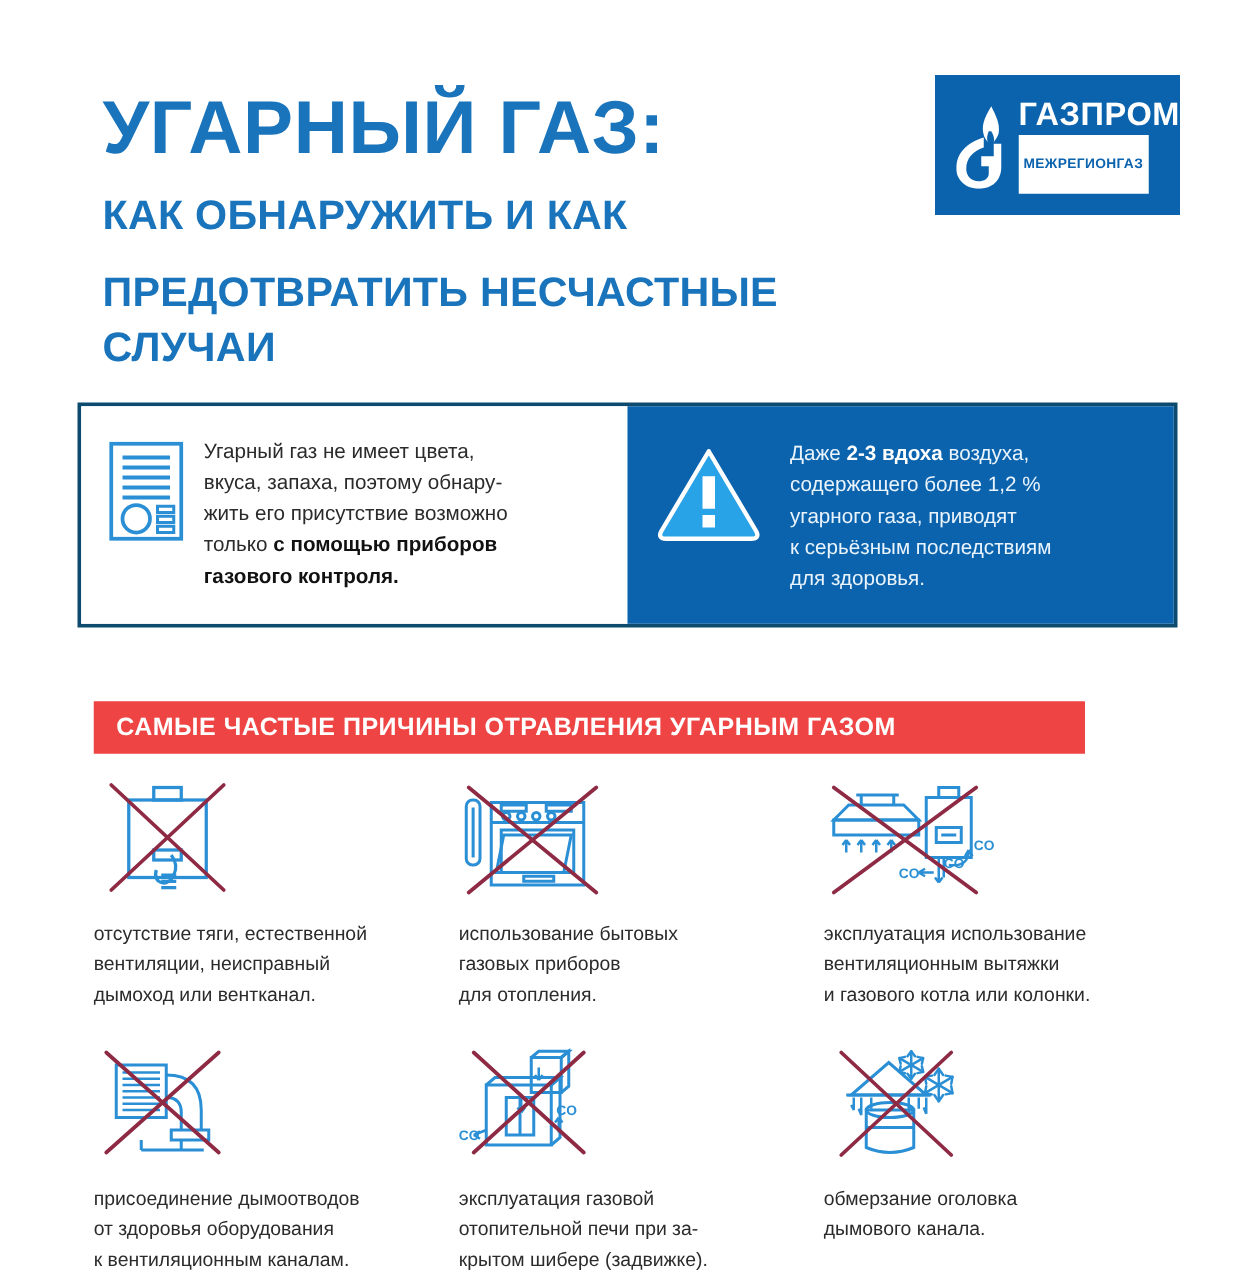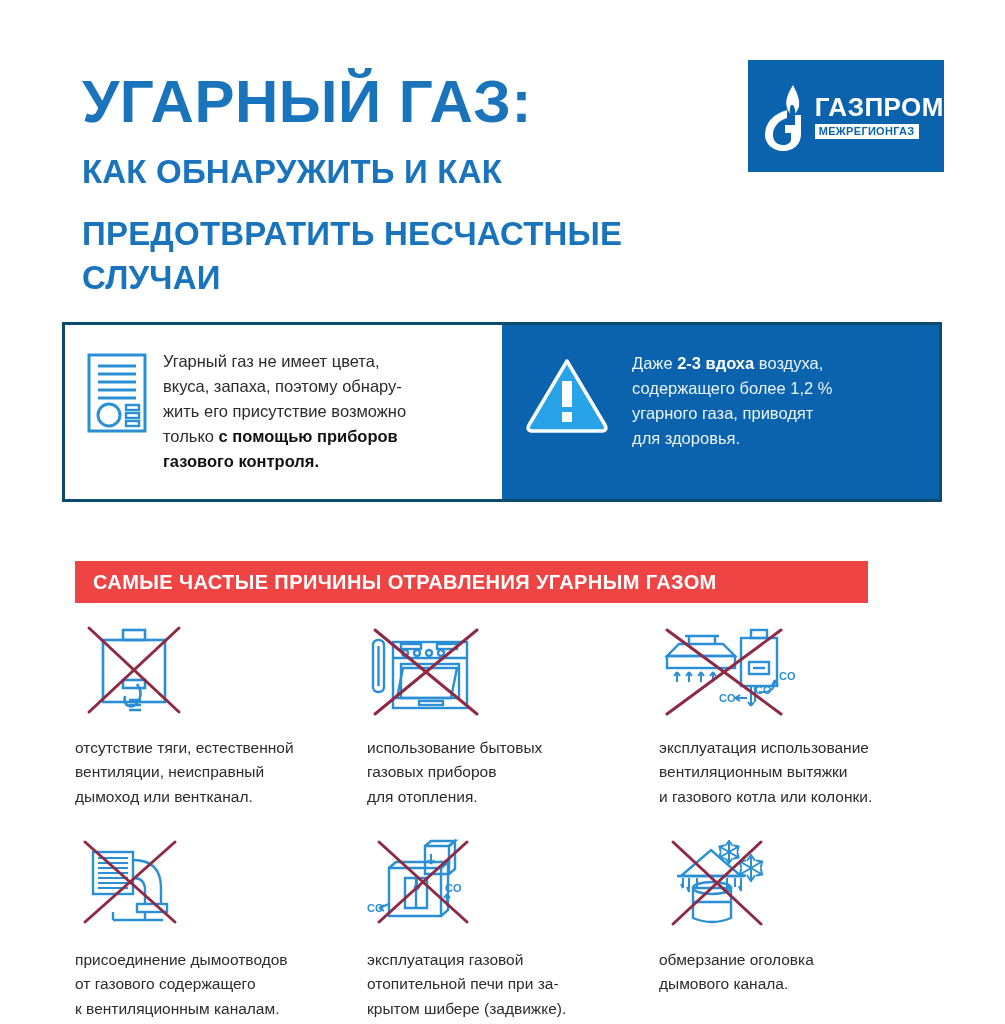--- a/index.html
+++ b/index.html
@@ -83,21 +83,21 @@
     font-weight: bold;
     letter-spacing: 0.5px;
     line-height: 1;
   }
   .logo-sub {
     background: #ffffff;
     color: #0b63ae;
     font-size: 11px;
     font-weight: bold;
     letter-spacing: 0.3px;
-    padding: 2px 4px;
+    padding: 18px 4px;
     line-height: 1;
   }
 
   
   .info-row {
     position: absolute;
     left: 62px;
     top: 322px;
     width: 880px;
     height: 180px;
@@ -251,20 +251,21 @@
       <svg width="86" height="80" viewBox="0 0 86 80">
         <path d="M43 6 L81 70 Q84 76, 77 76 L9 76 Q2 76, 5 70 Z" fill="#29a3e8" stroke="#ffffff" stroke-width="3.5" stroke-linejoin="round"></path>
         <rect x="38" y="26" width="10" height="26" fill="#ffffff"></rect>
         <rect x="38" y="57" width="10" height="10" fill="#ffffff"></rect>
       </svg>
     </div>
     <div class="info-right-text">
       <div><span>Даже </span><b>2-3 вдоха</b><span> воздуха,</span></div>
       <div>содержащего более 1,2 %</div>
       <div>угарного газа, приводят</div>
+      <div>к серьёзным последствиям</div>
       <div>для здоровья.</div>
     </div>
   </div>
 </div>
 
 <div class="section-banner">
   <span class="section-banner-text">САМЫЕ ЧАСТЫЕ ПРИЧИНЫ ОТРАВЛЕНИЯ УГАРНЫМ ГАЗОМ</span>
 </div>
 
 <div class="causes">
@@ -390,21 +391,21 @@
             <path d="M70 78 v8"></path>
           </g>
           <g stroke="#8e2a44" stroke-width="3" stroke-linecap="round">
             <line x1="10" y1="8" x2="100" y2="88"></line>
             <line x1="100" y1="8" x2="10" y2="88"></line>
           </g>
         </svg>
       </div>
       <div class="cause-text">
         <span class="line">присоединение дымоотводов</span>
-        <span class="line">от газового содержащего</span>
+        <span class="line">от здоровья оборудования</span>
         <span class="line">к вентиляционным каналам.</span>
       </div>
     </div>
 
     <div class="cause">
       <div class="cause-icon">
         <svg width="140" height="100" viewBox="0 0 140 100">
           <g stroke="#2a8fd4" stroke-width="2.4" fill="none">
             <path d="M58 12 h24 v28 h-24 z"></path>
             <path d="M58 12 l6 -5 h24 l-6 5"></path>

